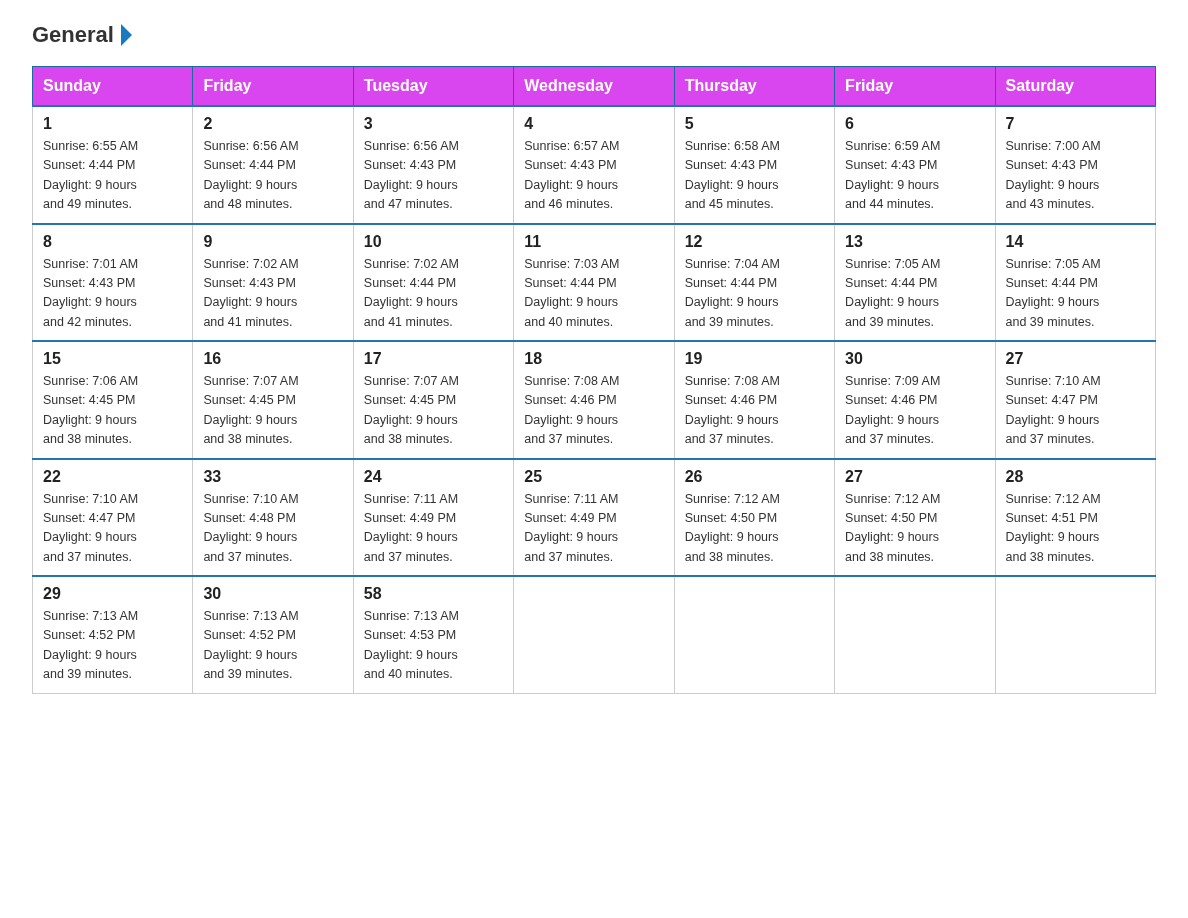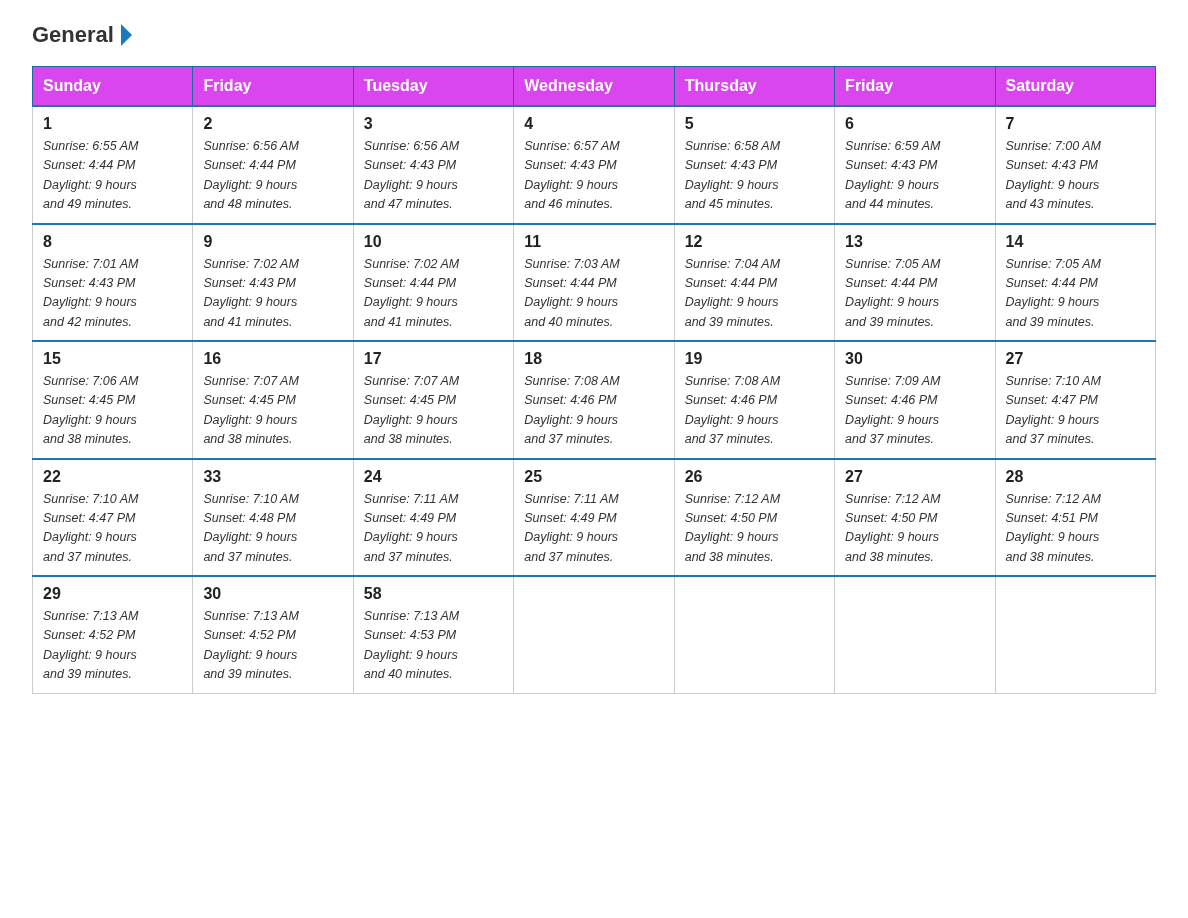--- a/index.html
+++ b/index.html
@@ -83,21 +83,20 @@
       font-size: 16px;
       font-weight: bold;
       display: block;
       margin-bottom: 4px;
       color: #222;
     }
     .day-info {
       font-size: 12.5px;
       line-height: 1.55;
       color: #333;
-      font-style: italic;
     }
     .empty-cell {
       background: #fff;
     }
     .week-row td {
       border-top: 2px solid #2176ae;
     }
   </style>
 </head>
 <body>

